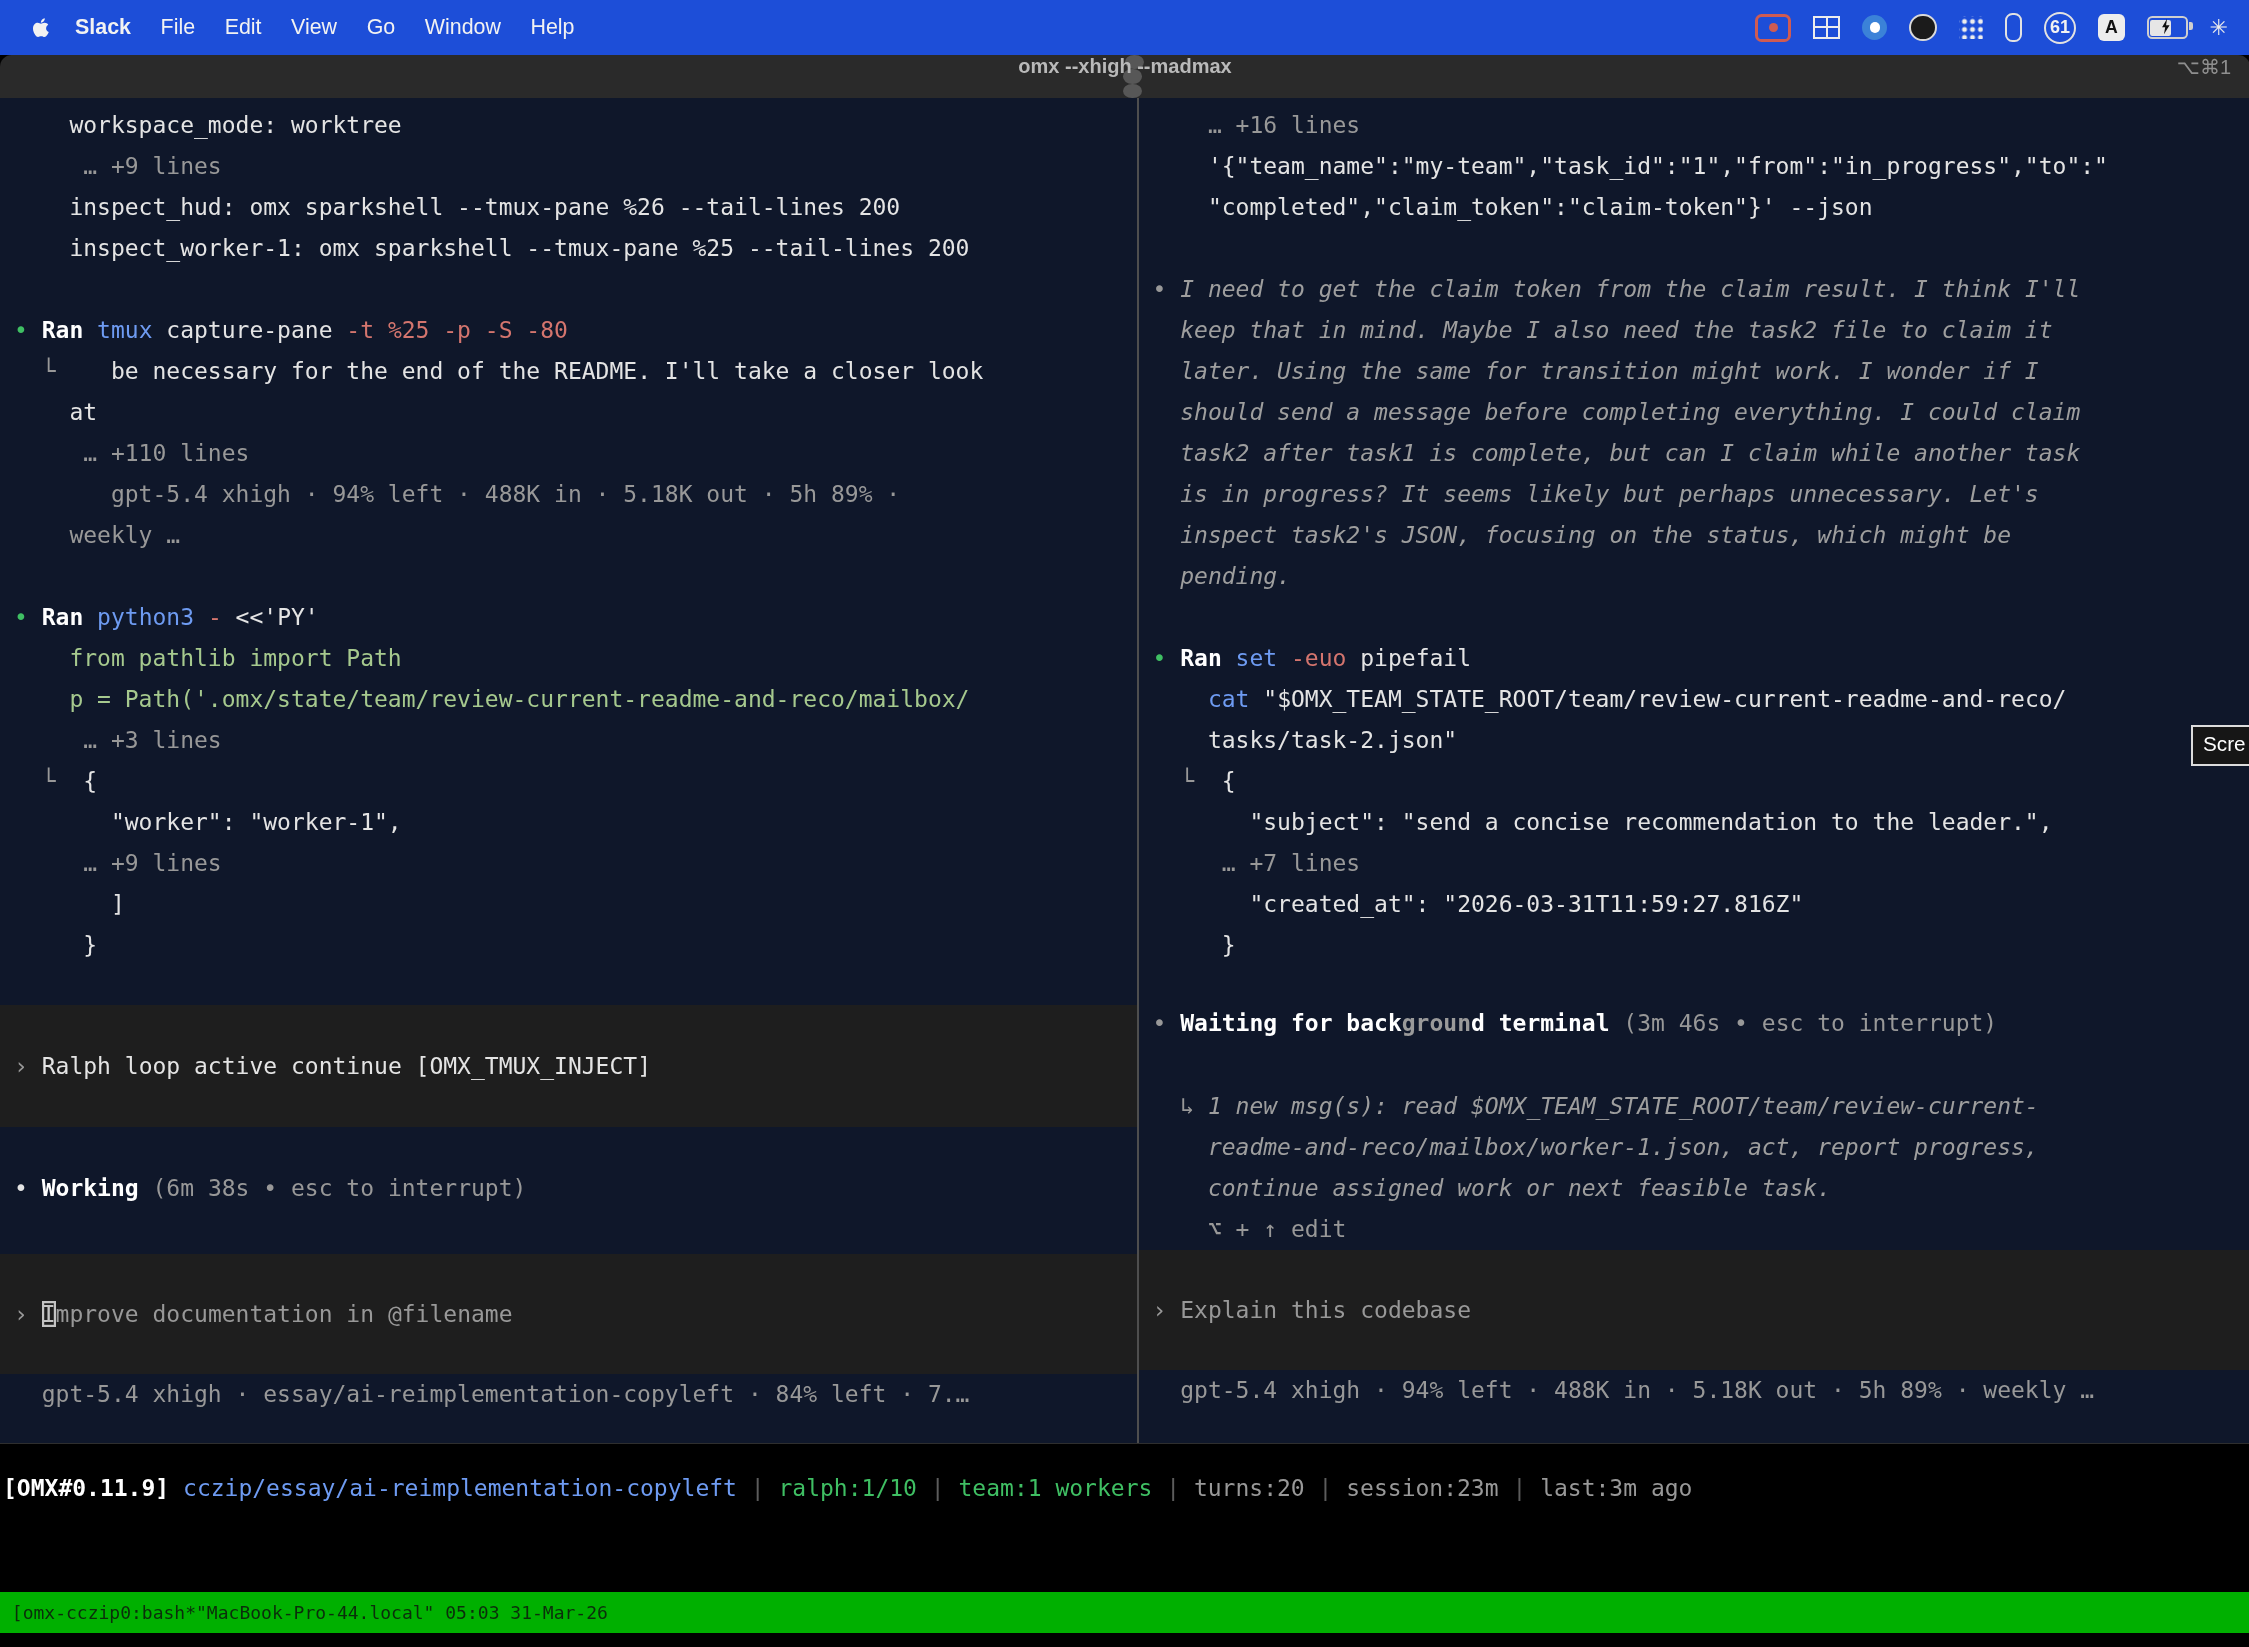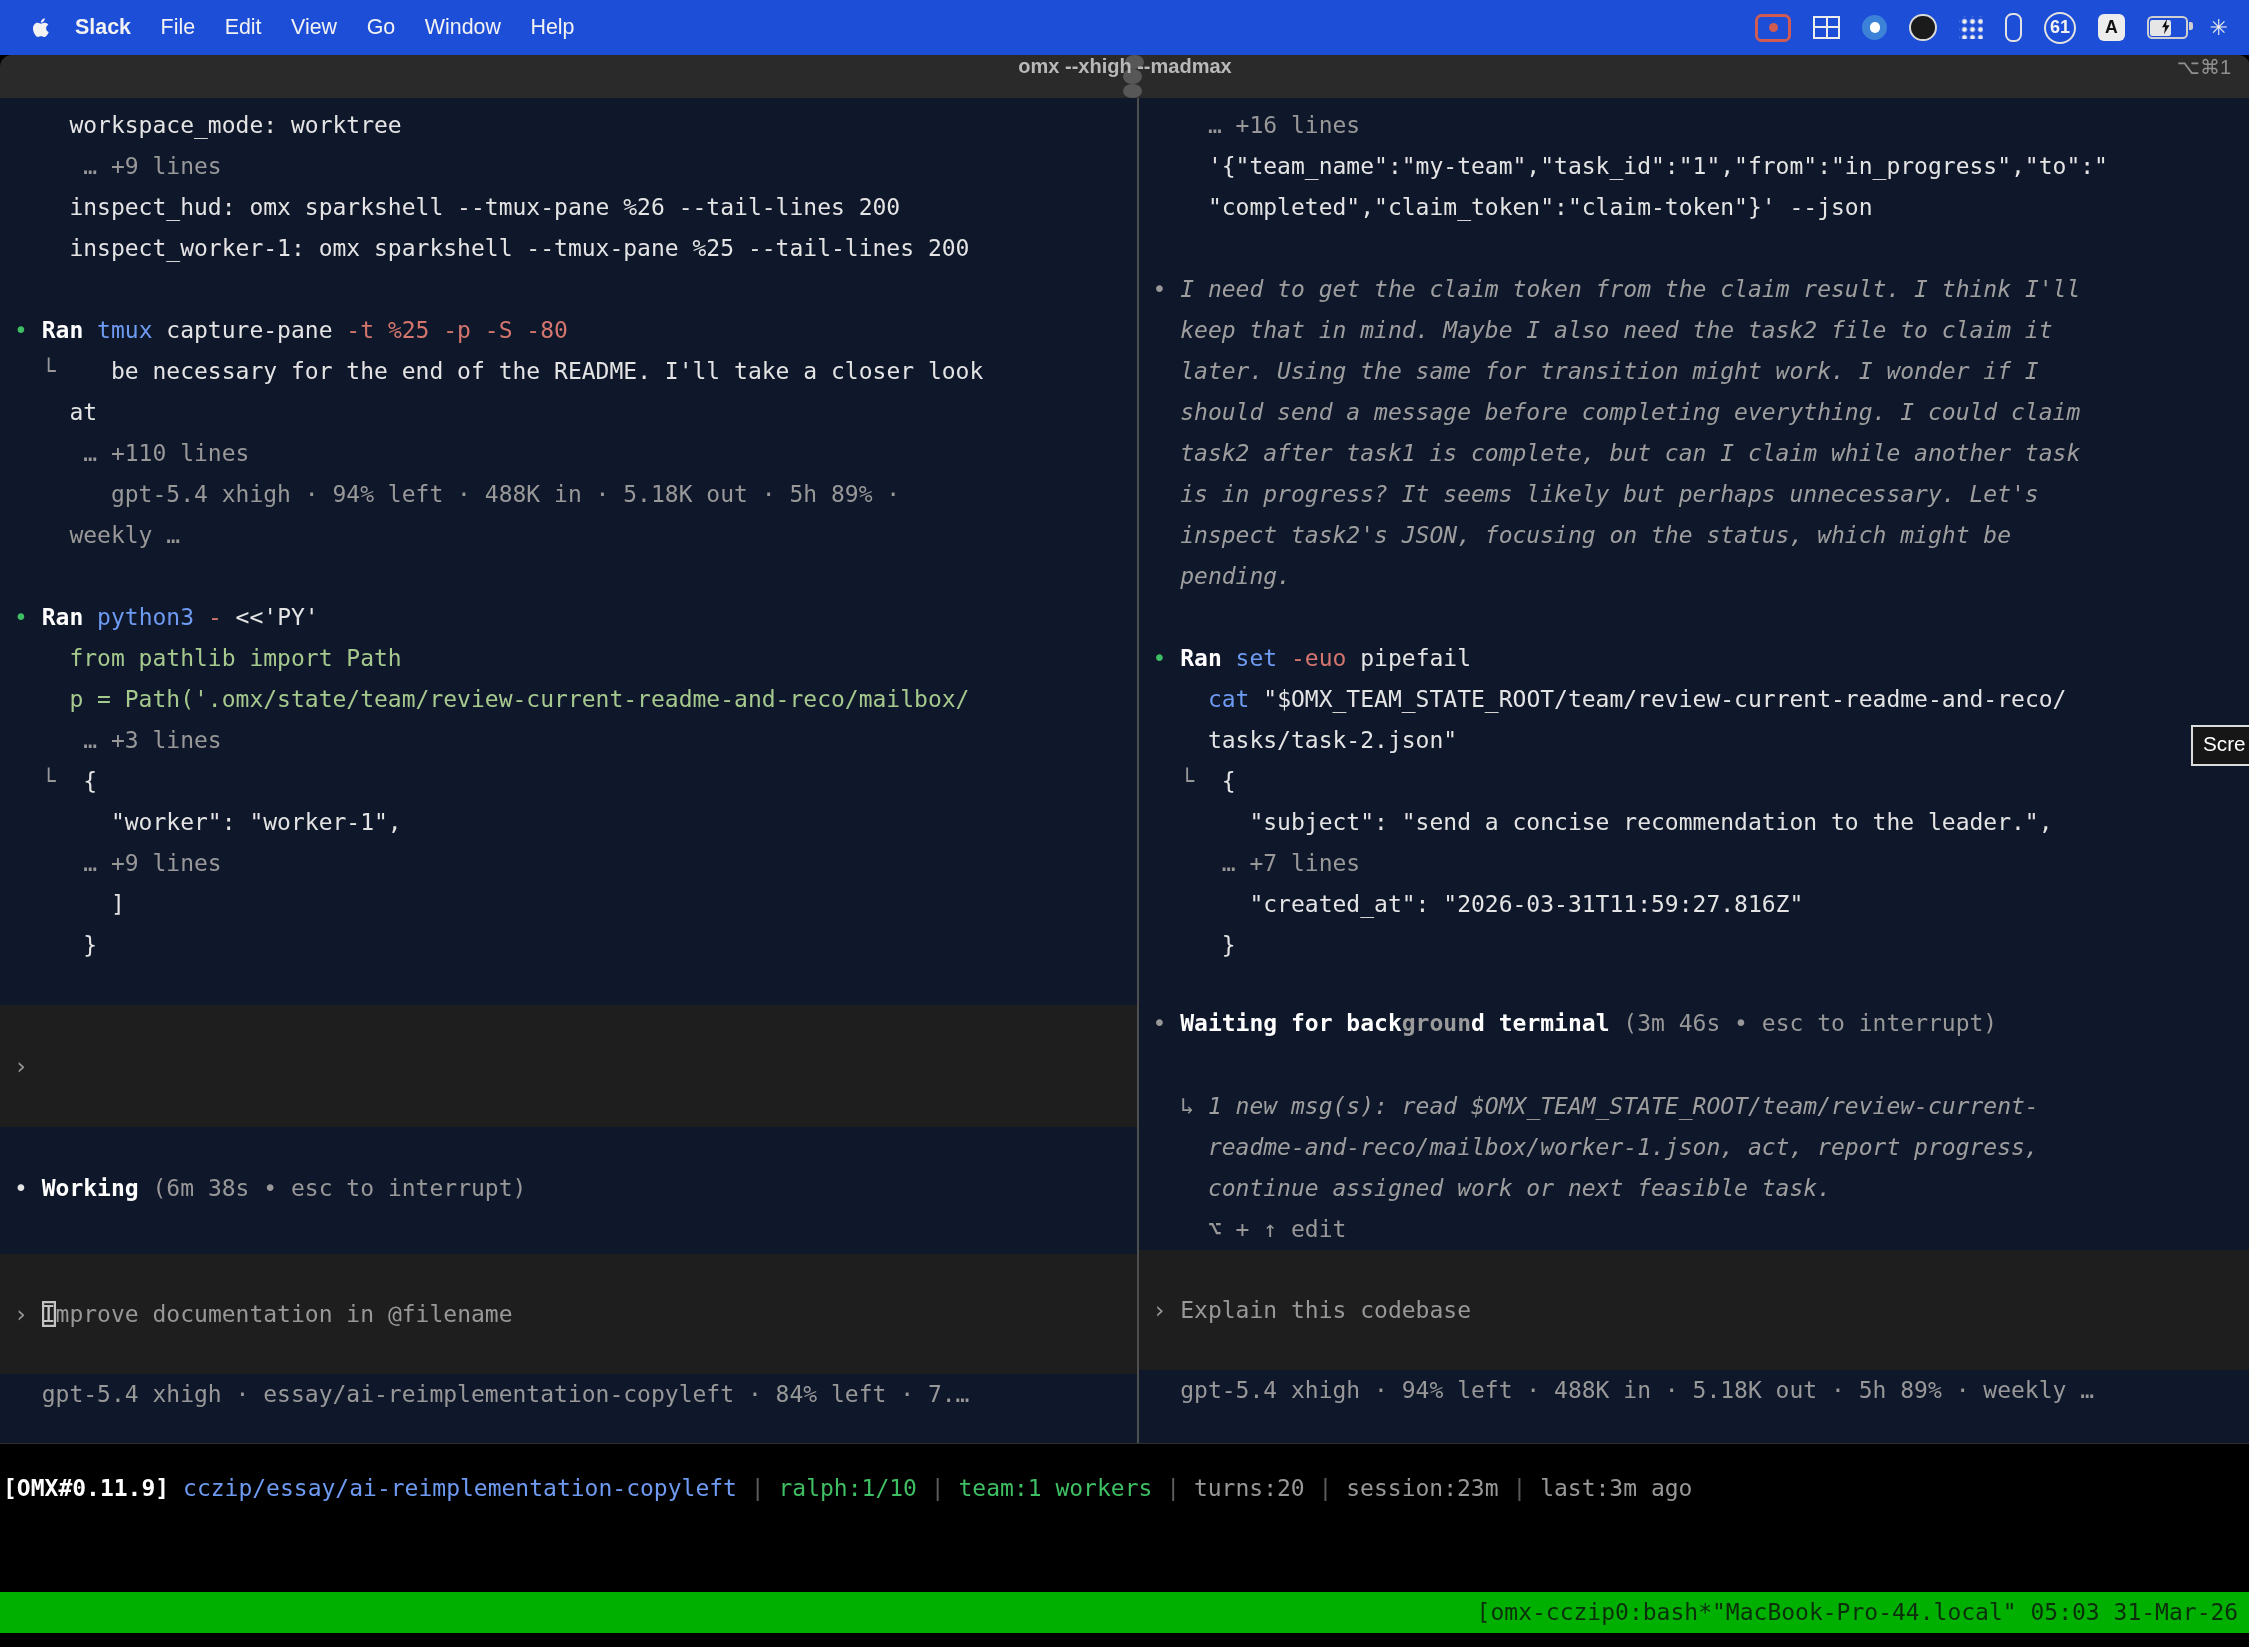--- a/index.html
+++ b/index.html
@@ -73,22 +73,22 @@
   .it{color:#9e9e9e;font-style:italic;text-align:right;}
   .p{color:#5c5c5c;}
   .cur{color:#c4c4c4;box-shadow:inset 0 0 0 2.2px #c4c4c4;}
   .tooltip{position:absolute;top:627px;right:0;height:37px;line-height:34px;
     border:2.2px solid #dcdcdc;border-right:none;background:#161616;color:#fff;
     font-size:20.7px;padding:0 4.4px 0 10.3px;font-family:"Liberation Sans",sans-serif;}
   
   .omx-status{margin-top:23.6px;height:41px;line-height:41px;font-size:23px;white-space:pre;
     font-family:"DejaVu Sans Mono","DejaVu Sans",monospace;padding-left:3px;}
   .tmux-bar{margin-top:83px;height:41px;line-height:41px;background:var(--tmuxgreen,#00b000);
-    color:#0b2e0b;font-size:23px;font-family:"DejaVu Sans Mono","DejaVu Sans",monospace;
-    display:flex;justify-content:flex-end;padding:0 11.8px;white-space:pre;}
+    color:#0b2e0b;font-size:18px;font-family:"DejaVu Sans Mono","DejaVu Sans",monospace;
+    display:flex;justify-content:flex-start;padding:0 11.8px;white-space:pre;}
 </style>
 </head>
 <body style="--blue: #6e9bf2; --green: #3fbf63; --red: #d4756e; --band: #1e1e1e; --tmuxgreen: #00b000;">
 
 <div class="menubar">
   <div class="menu-left">
     <span class="apple-wrap">
       <svg width="17.7" height="21.4" viewBox="0 0 384 512">
         <path fill="#f2f2f2" d="M318.7 268.7c-.2-36.7 16.4-64.4 50-84.8-18.8-26.9-47.2-41.7-84.7-44.6-35.5-2.8-74.3 20.7-88.5 20.7-15 0-49.4-19.7-76.4-19.7C63.3 141.2 4 184.8 4 273.5q0 39.3 14.4 81.2c12.8 36.7 59 126.7 107.2 125.2 25.2-.6 43-17.9 75.8-17.9 31.8 0 48.3 17.9 76.4 17.9 48.6-.7 90.4-82.5 102.6-119.3-65.2-30.7-61.7-90-61.7-91.9zm-56.6-164.2c27.3-32.4 24.8-61.9 24-72.5-24.1 1.4-52 16.4-67.9 34.9-17.5 19.8-27.8 44.3-25.6 71.9 26.1 2 49.9-11.4 69.5-34.3z"></path>
       </svg>
@@ -157,21 +157,21 @@
       <div class="tline"><span class="gb">• </span><span class="b">Ran </span><span class="bl">python3</span><span class="w"> </span><span class="rd">-</span><span class="w"> &lt;&lt;'PY'</span></div>
       <div class="tline"><span class="gr">    from pathlib import Path</span></div>
       <div class="tline"><span class="gr">    p = Path('.omx/state/team/review-current-readme-and-reco/mailbox/</span></div>
       <div class="tline"><span class="d">     … +3 lines</span></div>
       <div class="tline"><span class="d">  └  </span><span class="w">{</span></div>
       <div class="tline"><span class="w">       "worker": "worker-1",</span></div>
       <div class="tline"><span class="d">     … +9 lines</span></div>
       <div class="tline"><span class="w">       ]</span></div>
       <div class="tline"><span class="w">     }</span></div>
       <div style="height: 39px;"></div>
-      <div class="band" style="height: 122px;"><span class="d">› </span></div>
+      <div class="band" style="height: 122px;"><span class="d">› </span><span class="w">Ralph loop active continue [OMX_TMUX_INJECT]</span></div>
       <div style="height: 41px;"></div>
       <div class="tline"><span class="w">• </span><span class="b">Working</span><span class="d"> (6m 38s • esc to interrupt)</span></div>
       <div style="height: 45px;"></div>
       <div class="band" style="height: 120px;"><span class="d">› </span><span class="cur">I</span><span class="d">mprove documentation in @filename</span></div>
       <div class="tline"><span class="d">  gpt-5.4 xhigh · essay/ai-reimplementation-copyleft · 84% left · 7.…</span></div>
     </div>
   <div class="pane-divider"></div>
   <div class="pane pane-right" id="pane-right">
       <div class="tline"><span class="d">    … +16 lines</span></div>
       <div class="tline"><span class="w">    '{"team_name":"my-team","task_id":"1","from":"in_progress","to":"</span></div>

